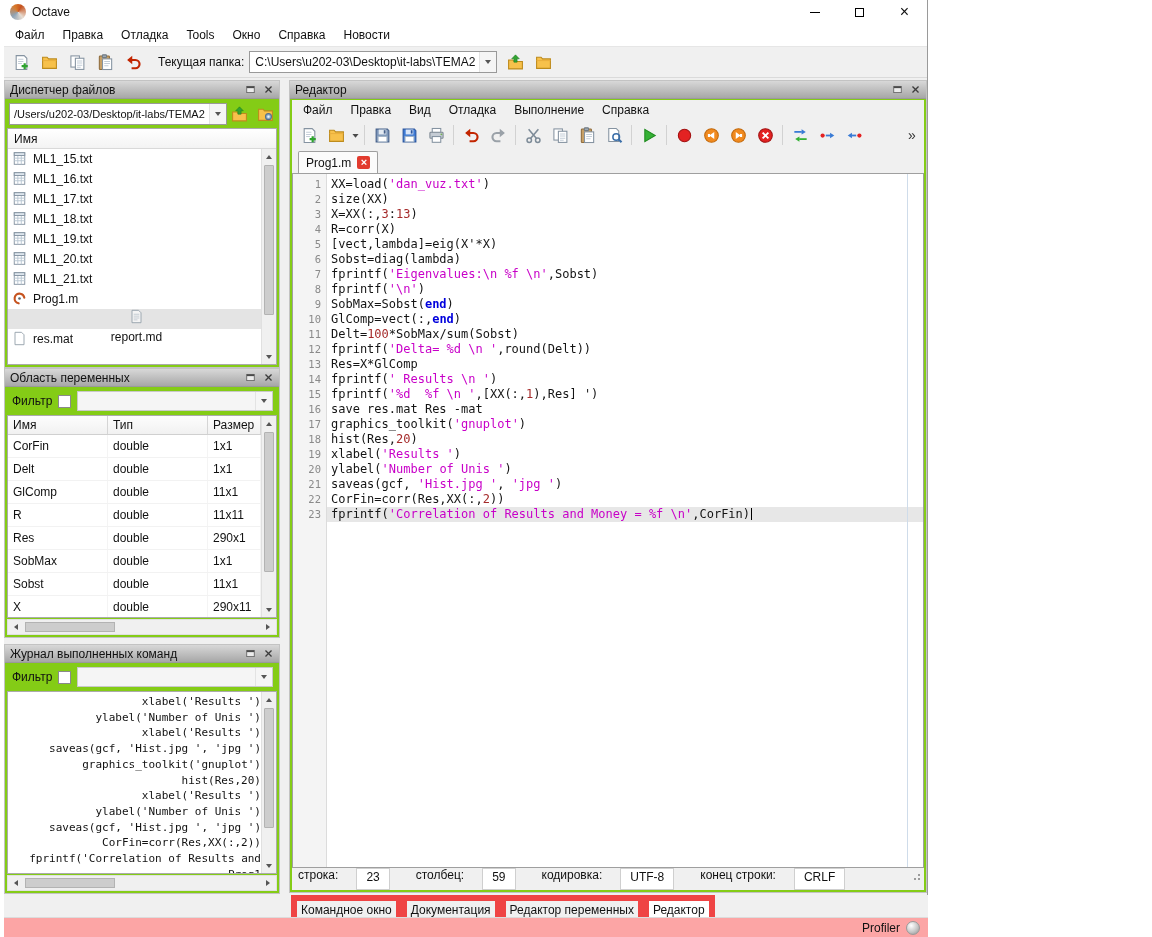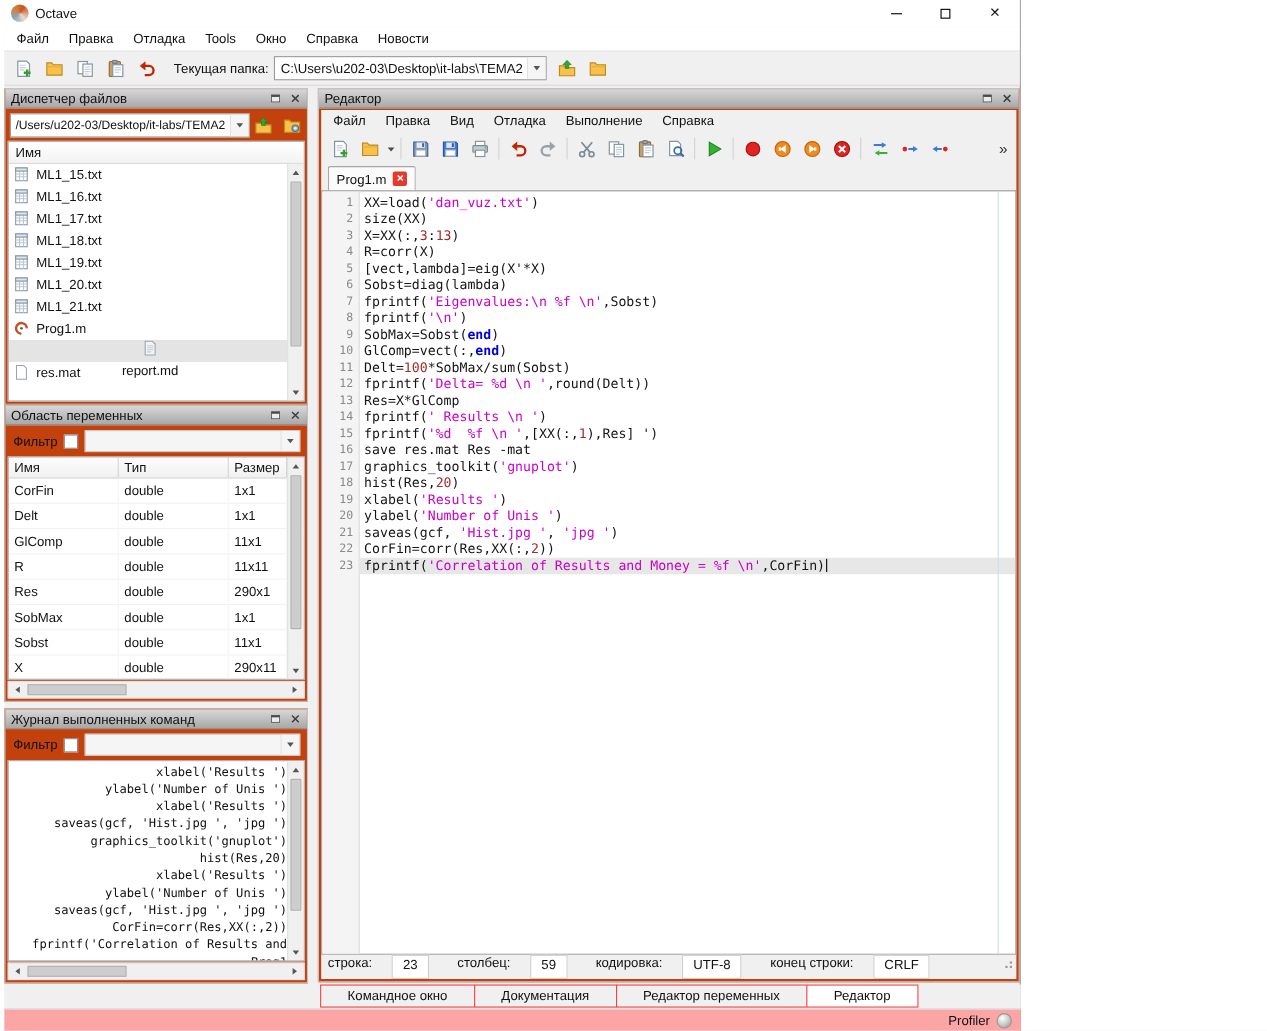--- a/index.html
+++ b/index.html
@@ -35,21 +35,21 @@
   .path-combo { width: 248px; padding-left: 5px; }
   .combo-text { flex: 1; overflow: hidden; white-space: nowrap; }
   .carrow-box { width: 17px; align-self: stretch; display: flex; align-items: center; justify-content: center; border-left: 1px solid #e3e3e3; background: #f5f5f5; flex: none; }
   .arr { width: 0; height: 0; display: block; }
   .arr-down { border-left: 3.5px solid transparent; border-right: 3.5px solid transparent; border-top: 4.5px solid #555; }
   .arr-up { border-left: 3.5px solid transparent; border-right: 3.5px solid transparent; border-bottom: 4.5px solid #555; }
   .arr-left { border-top: 3.5px solid transparent; border-bottom: 3.5px solid transparent; border-right: 4.5px solid #555; }
   .arr-right { border-top: 3.5px solid transparent; border-bottom: 3.5px solid transparent; border-left: 4.5px solid #555; }
 
   
-  .panel { position: absolute; background: #c2410c; border: 1px solid #c3c3c3; }
+  .panel { position: absolute; background: #84cc16; border: 1px solid #c3c3c3; }
   #panel-files { left: 0; top: 80px; width: 276px; height: 288px; }
   #panel-workspace { left: 0; top: 368px; width: 276px; height: 270px; }
   #panel-history { left: 0; top: 644px; width: 276px; height: 250px; text-align: right; }
   #panel-editor { left: 285px; top: 80px; width: 638px; height: 813px; }
   .ptitle { height: 18px; background: linear-gradient(#d8d8d8, #a7a7a7); display: flex; align-items: center; padding: 0 3px 0 5px; font-size: 12px; border-bottom: 1px solid #9a9a9a; }
   .ptitle-btns { margin-left: auto; display: flex; gap: 2px; }
   .pbtn { width: 16px; height: 14px; display: flex; align-items: center; justify-content: center; }
   .pbtn svg { width: 11px; height: 11px; }
 
   
@@ -111,21 +111,21 @@
   .edge-ruler { position: absolute; top: 0; bottom: 0; left: 614px; width: 1px; background: #cfdcea; }
   .ed-status { position: absolute; left: 2px; right: 2px; bottom: 2px; height: 22px; background: #f0f0f0; display: flex; padding-left: 6px; gap: 18px; }
   .sbox { background: #fff; border: 1px solid #cfcfcf; padding: 1px 9px; margin-right: 8px; }
   .grip { margin-left: auto; width: 14px; height: 14px; position: relative; margin-right: 2px; }
   .grip::before { content: ''; position: absolute; right: 2px; bottom: 2px; width: 2px; height: 2px; background: #9a9a9a;
     box-shadow: -4px 0 #9a9a9a, 0 -4px #9a9a9a; }
 
   
   .bottom-row { position: absolute; left: 0; top: 895px; width: 924px; height: 22px; background: #f0f0f0; }
   #bottom-tabs { position: absolute; left: 287px; top: 0; display: flex; }
-  .btab { padding: 2px 24px 3px; background: #f0f0f0; border: 1px solid #ef4444; margin-left: -1px; white-space: nowrap; }
+  .btab { padding: 2px 4px 3px; background: #f0f0f0; border: 6px solid #ef4444; margin-left: -1px; white-space: nowrap; }
   .btab:first-child { margin-left: 0; }
   .btab.active { background: #fff; }
   .status-strip { position: absolute; left: 0; top: 917px; width: 924px; height: 20px; background: #fca5a5; border-top: 1px solid #dcdcdc; display: flex; align-items: center; justify-content: flex-end; gap: 6px; padding-right: 8px; }
   .ball { width: 14px; height: 14px; border-radius: 50%; border: 1px solid #9a9a9a;
     background: radial-gradient(circle at 35% 30%, #ffffff, #c7c7c7 55%, #8f8f8f); }
 </style>
 </head>
 <body>
 
 <div class="window">

